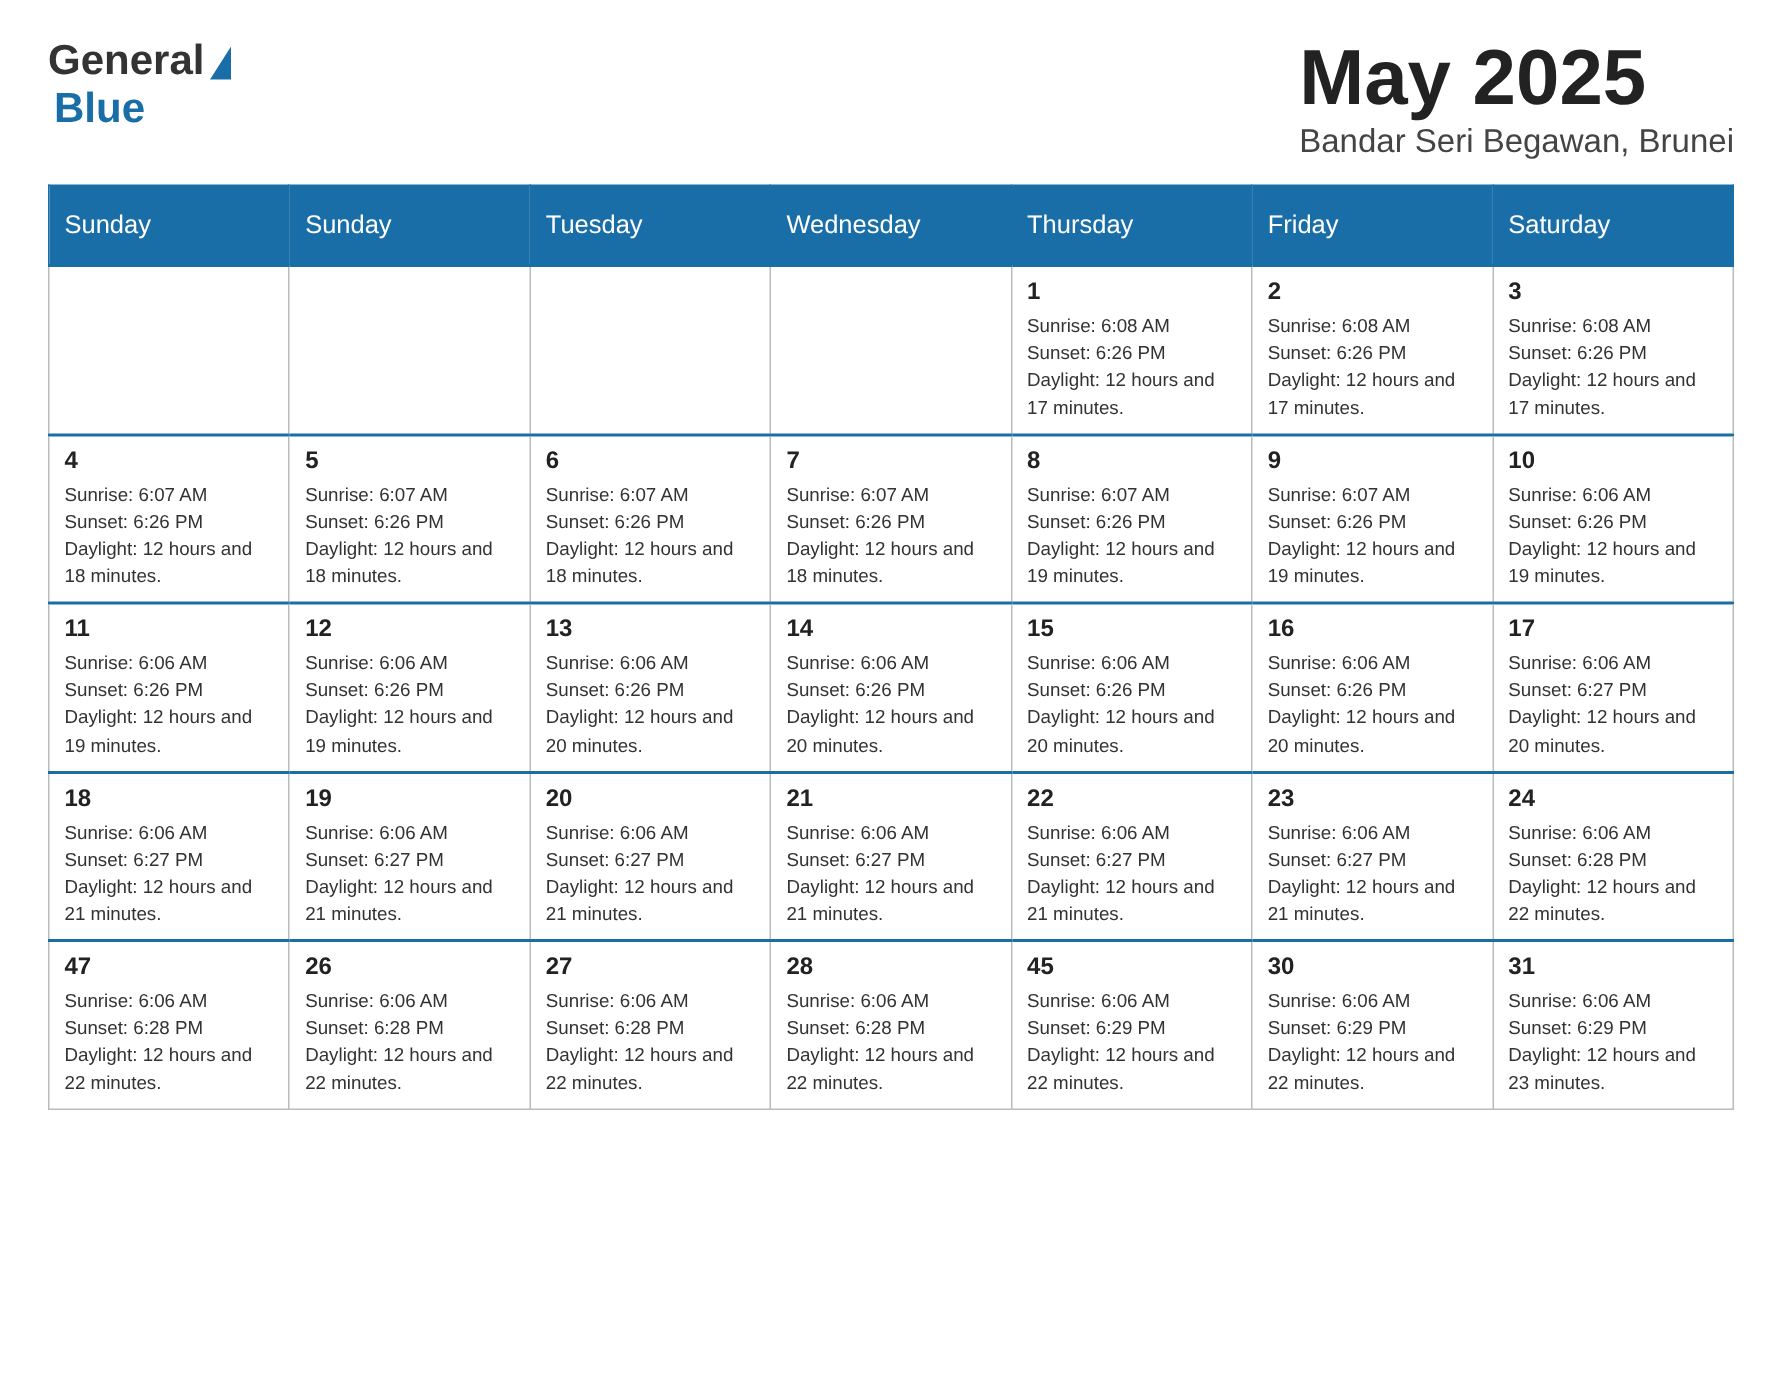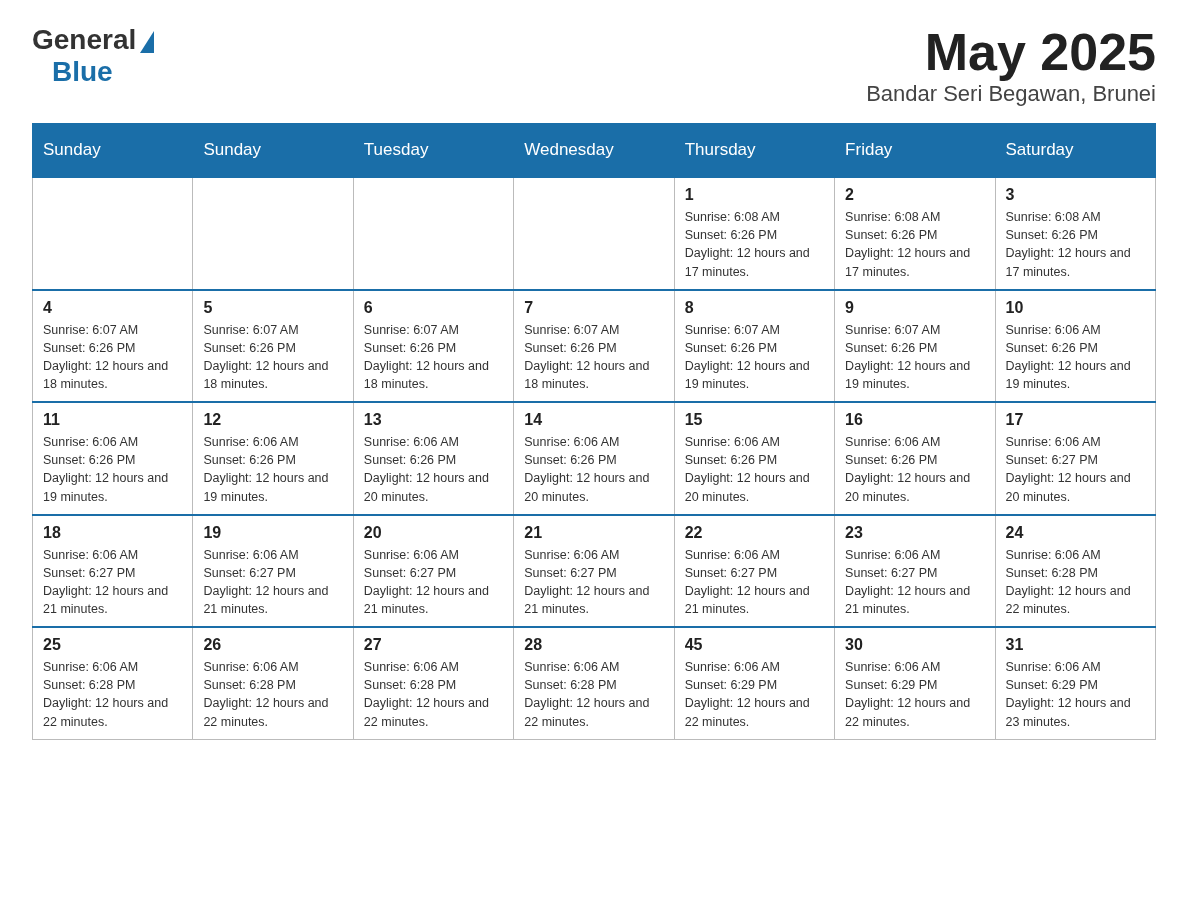--- a/index.html
+++ b/index.html
@@ -36,21 +36,20 @@
     }
     .logo-area {
       display: flex;
       flex-direction: column;
     }
     .logo-row {
       display: flex;
       align-items: center;
     }
     .title-area {
-      text-align: right;
     }
     .month-title {
       font-size: 52px;
       font-weight: bold;
       color: #222;
       line-height: 1.1;
     }
     .location-title {
       font-size: 22px;
       color: #444;
@@ -104,21 +103,21 @@
 <div class="header">
   <div class="logo-area">
     <div class="logo-row">
       <span class="logo-text-general">General</span>
       <div style="display:flex;flex-direction:column;align-items:flex-start;margin-left:2px;">
         <div style="display:flex;align-items:flex-end;">
           <div class="logo-triangle"></div>
         </div>
       </div>
     </div>
-    <div style="margin-left:20px;">
+    <div style="margin-left:4px;">
       <span class="logo-text-blue">Blue</span>
     </div>
   </div>
   <div class="title-area">
     <div class="month-title">May 2025</div>
     <div class="location-title">Bandar Seri Begawan, Brunei</div>
   </div>
 </div>
 
 <table class="calendar">
@@ -237,21 +236,21 @@
           <div class="day-number">23</div>
           <div class="day-info">Sunrise: 6:06 AM<br>Sunset: 6:27 PM<br>Daylight: 12 hours and 21 minutes.</div>
         </td>
         <td>
           <div class="day-number">24</div>
           <div class="day-info">Sunrise: 6:06 AM<br>Sunset: 6:28 PM<br>Daylight: 12 hours and 22 minutes.</div>
         </td>
       </tr>
       <tr class="week-row">
         <td>
-          <div class="day-number">25</div>
+          <div class="day-number">47</div>
           <div class="day-info">Sunrise: 6:06 AM<br>Sunset: 6:28 PM<br>Daylight: 12 hours and 22 minutes.</div>
         </td>
         <td>
           <div class="day-number">26</div>
           <div class="day-info">Sunrise: 6:06 AM<br>Sunset: 6:28 PM<br>Daylight: 12 hours and 22 minutes.</div>
         </td>
         <td>
           <div class="day-number">27</div>
           <div class="day-info">Sunrise: 6:06 AM<br>Sunset: 6:28 PM<br>Daylight: 12 hours and 22 minutes.</div>
         </td>

